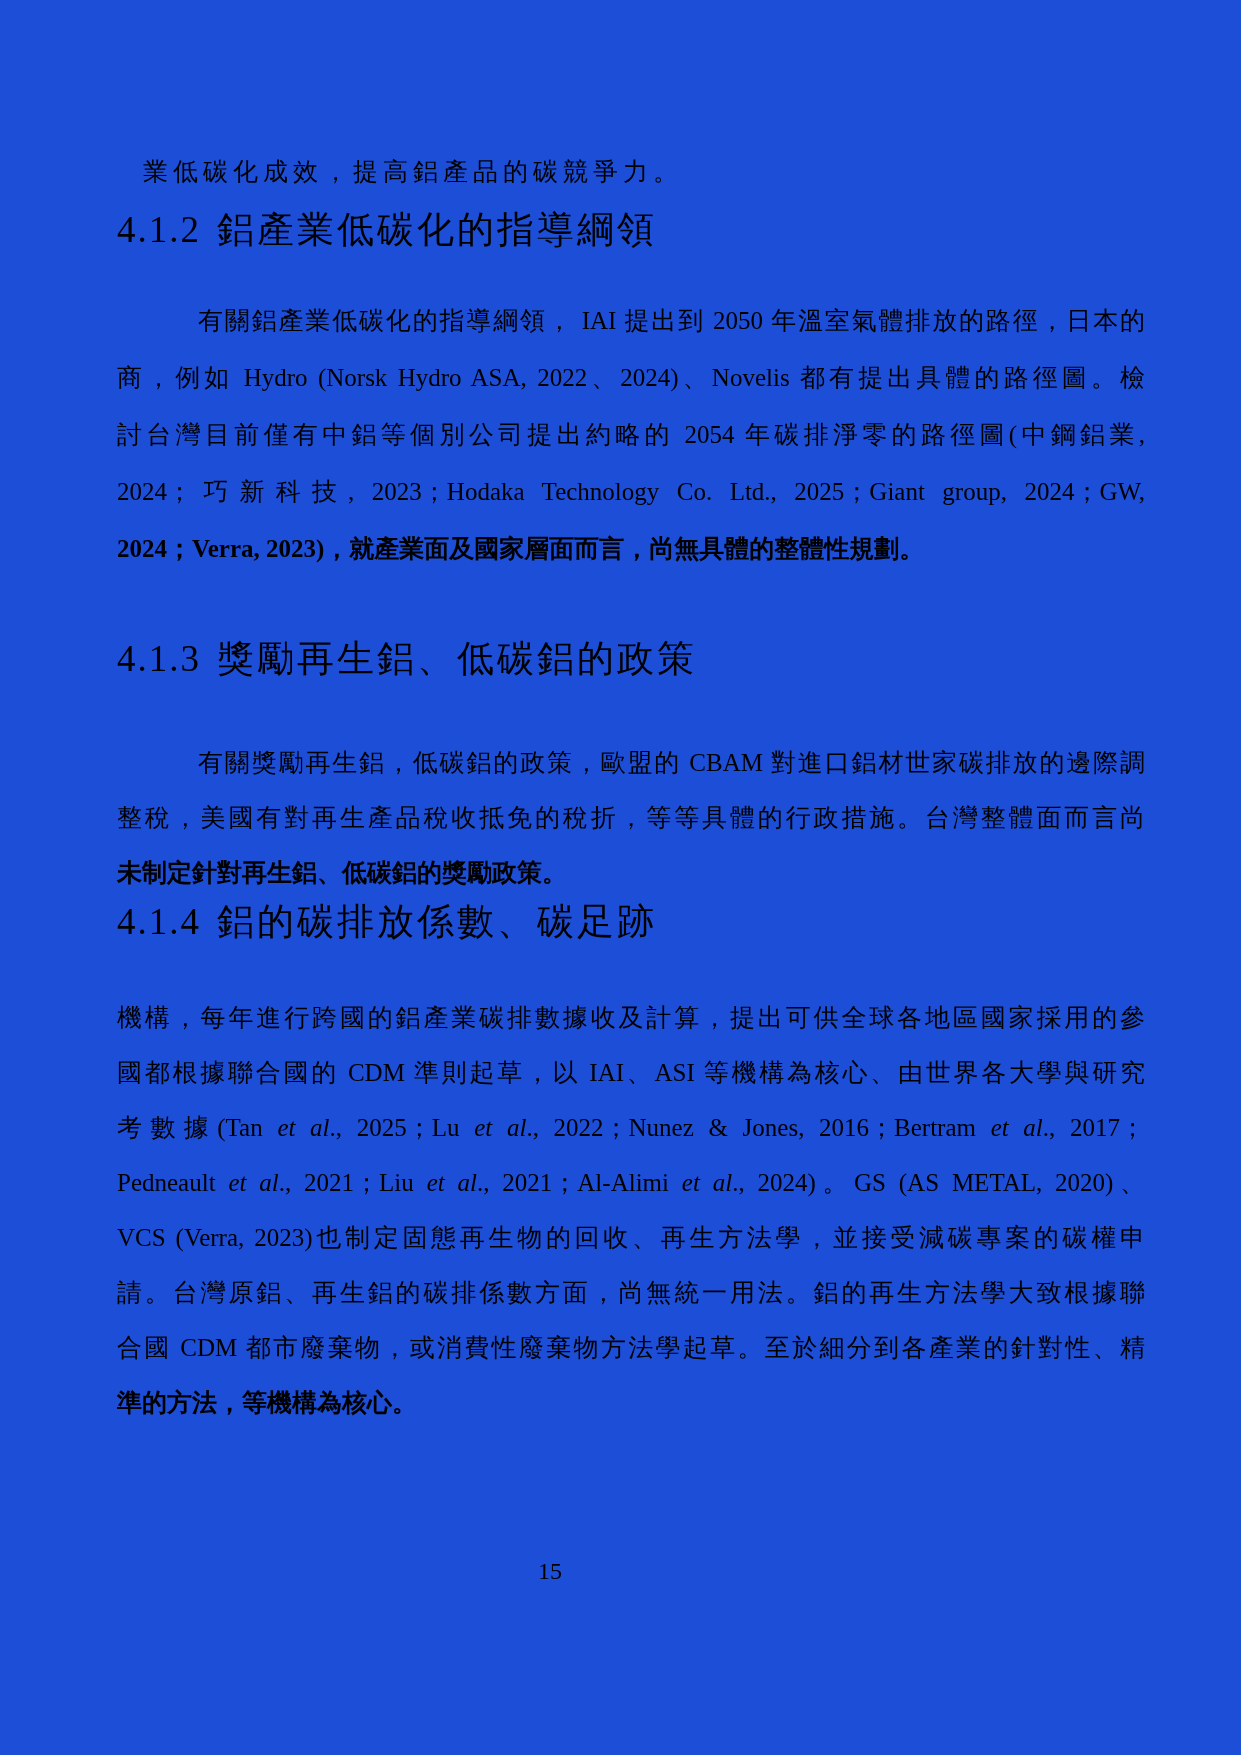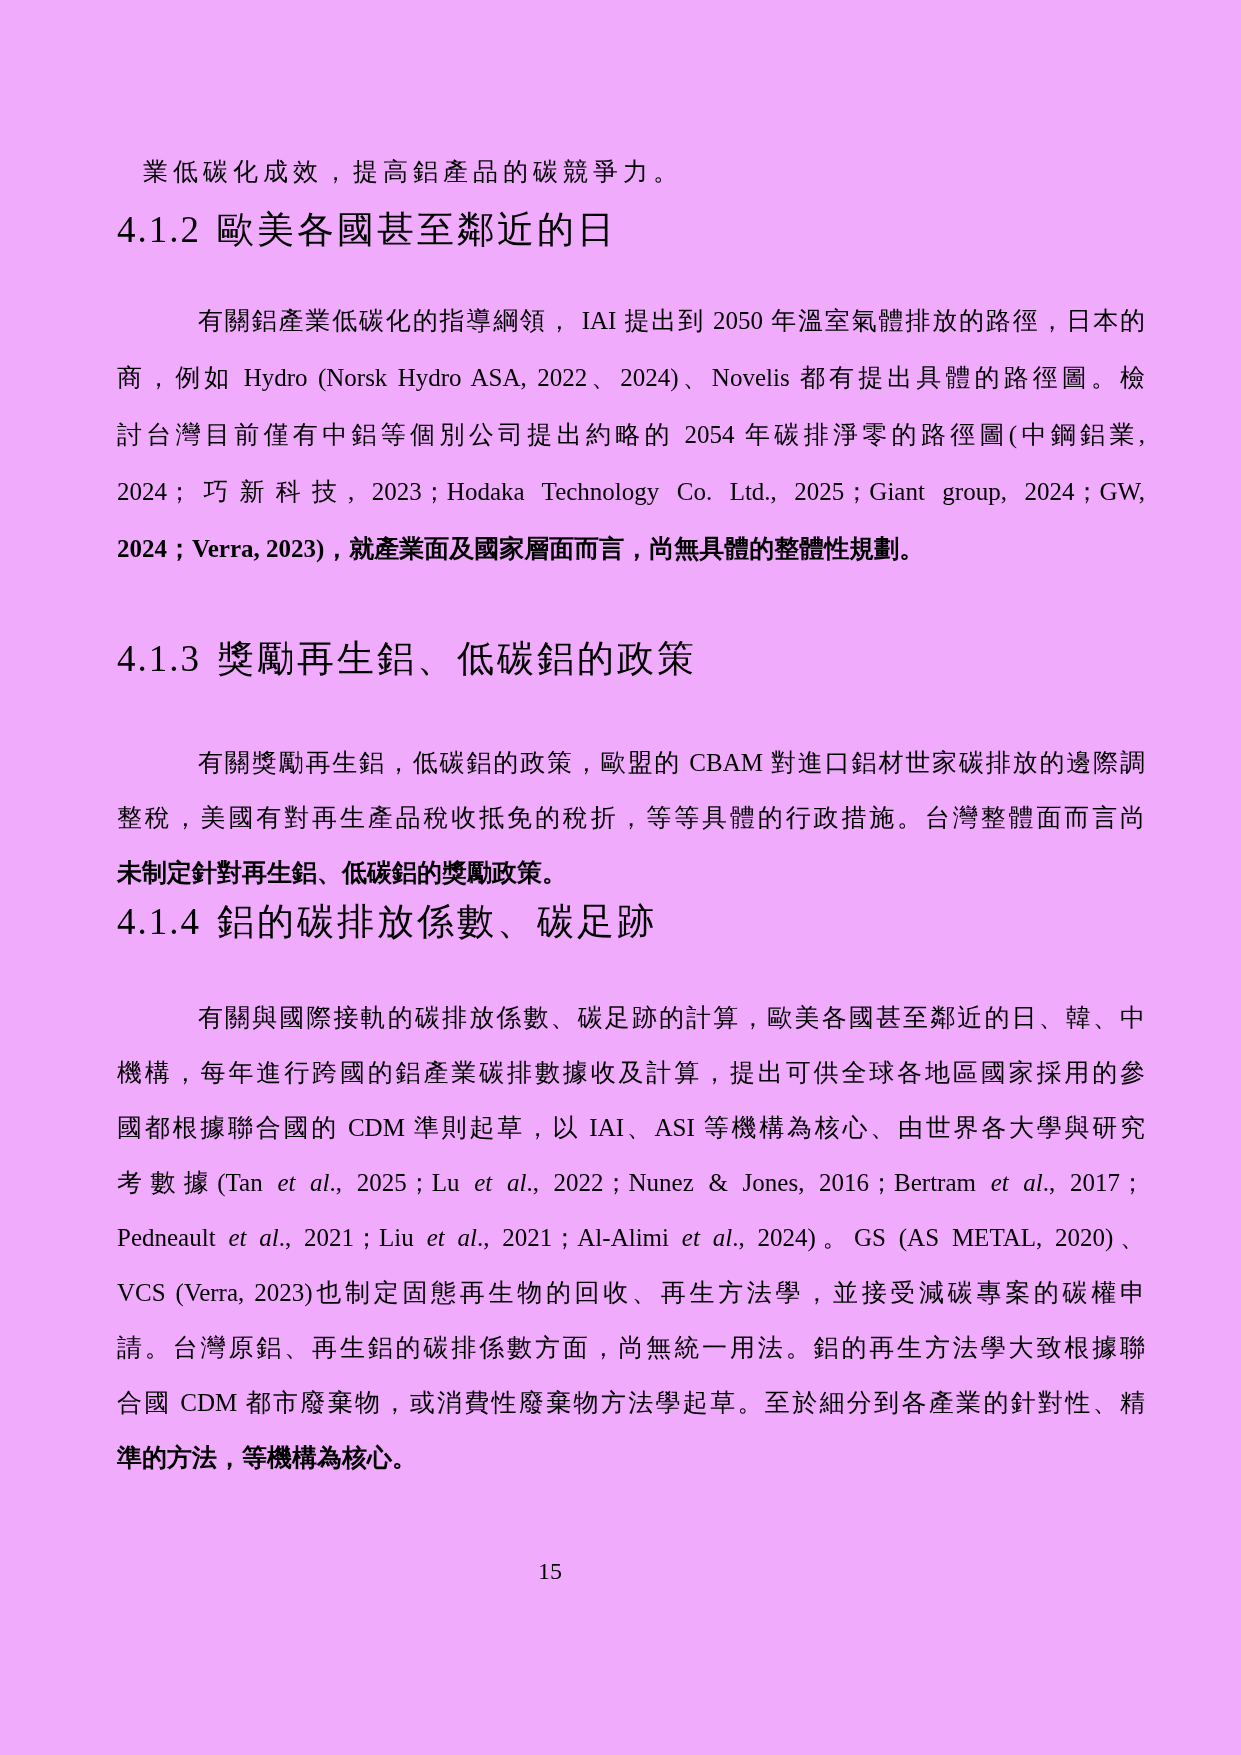--- a/index.html
+++ b/index.html
@@ -1,21 +1,21 @@
 <!DOCTYPE html>
 <html><head>
 <meta charset="utf-8">
 <style>
   html, body { margin: 0; padding: 0; background: #e8e8e8; }
   .page {
     position: relative;
     width: 1241px;
     height: 1755px;
     margin: 0 auto;
-    background: #f0abfc;
+    background: #1d4ed8;
     color: #000000;
     font-family: "Liberation Serif", "DejaVu Serif", serif;
     overflow: hidden;
   }
   .block {
     position: absolute;
     left: 117px;
     width: 1028px;
   }
   .heading {
@@ -60,21 +60,21 @@
   i { }
 </style>
 </head>
 <body>
 
 <div class="page">
 
   <div class="intro-line">業低碳化成效，提高鋁產品的碳競爭力。</div>
 
   <h2 class="block heading" style="top:206px">
-    <span class="h-num">4.1.2</span><span class="h-title">歐美各國甚至鄰近的日</span>
+    <span class="h-num">4.1.2</span><span class="h-title">鋁產業低碳化的指導綱領</span>
   </h2>
 
   <div class="block para lh57" style="top:292px">
       <div class="line first"><span>有關鋁產業低碳化的指導綱領， IAI 提出到 2050 年溫室氣體排放的路徑，日本的</span></div>
       <div class="line"><span>商，例如 Hydro (Norsk Hydro ASA, 2022、2024)、Novelis 都有提出具體的路徑圖。檢</span></div>
       <div class="line"><span>討台灣目前僅有中鋁等個別公司提出約略的 2054 年碳排淨零的路徑圖(中鋼鋁業,</span></div>
       <div class="line"><span>2024；巧新科技, 2023；Hodaka Technology Co. Ltd., 2025；Giant group, 2024；GW,</span></div>
       <div class="line short"><span>2024；Verra, 2023)，就產業面及國家層面而言，尚無具體的整體性規劃。</span></div>
     </div>
 
@@ -86,21 +86,20 @@
       <div class="line first"><span>有關獎勵再生鋁，低碳鋁的政策，歐盟的 CBAM 對進口鋁材世家碳排放的邊際調</span></div>
       <div class="line"><span>整稅，美國有對再生產品稅收抵免的稅折，等等具體的行政措施。台灣整體面而言尚</span></div>
       <div class="line short"><span>未制定針對再生鋁、低碳鋁的獎勵政策。</span></div>
     </div>
 
   <h2 class="block heading" style="top:898px">
     <span class="h-num">4.1.4</span><span class="h-title">鋁的碳排放係數、碳足跡</span>
   </h2>
 
   <div class="block para lh55" style="top:990px">
-      <div class="line first"><span>有關與國際接軌的碳排放係數、碳足跡的計算，歐美各國甚至鄰近的日、韓、中</span></div>
       <div class="line"><span>機構，每年進行跨國的鋁產業碳排數據收及計算，提出可供全球各地區國家採用的參</span></div>
       <div class="line"><span>國都根據聯合國的 CDM 準則起草，以 IAI、ASI 等機構為核心、由世界各大學與研究</span></div>
       <div class="line"><span>考數據(Tan </span><i>et al</i><span>., 2025；Lu </span><i>et al</i><span>., 2022；Nunez &amp; Jones, 2016；Bertram </span><i>et al</i><span>., 2017；</span></div>
       <div class="line"><span>Pedneault </span><i>et al</i><span>., 2021；Liu </span><i>et al</i><span>., 2021；Al-Alimi </span><i>et al</i><span>., 2024)。GS (AS METAL, 2020)、</span></div>
       <div class="line"><span>VCS (Verra, 2023)也制定固態再生物的回收、再生方法學，並接受減碳專案的碳權申</span></div>
       <div class="line"><span>請。台灣原鋁、再生鋁的碳排係數方面，尚無統一用法。鋁的再生方法學大致根據聯</span></div>
       <div class="line"><span>合國 CDM 都市廢棄物，或消費性廢棄物方法學起草。至於細分到各產業的針對性、精</span></div>
       <div class="line short"><span>準的方法，等機構為核心。</span></div>
     </div>
 

